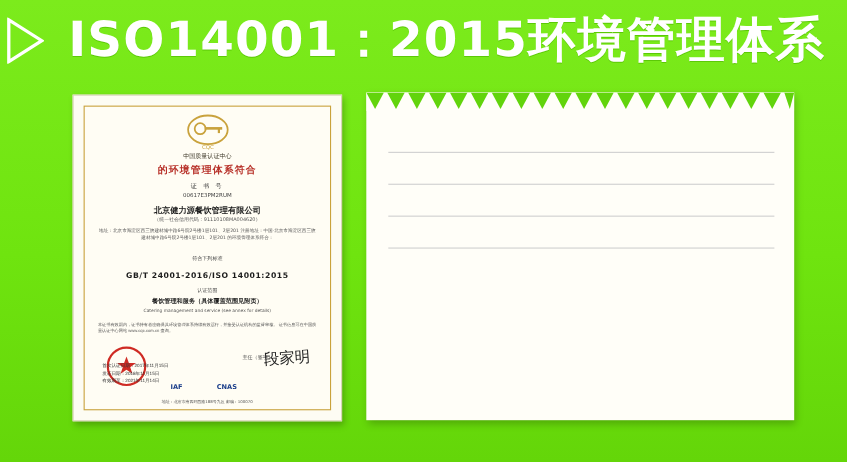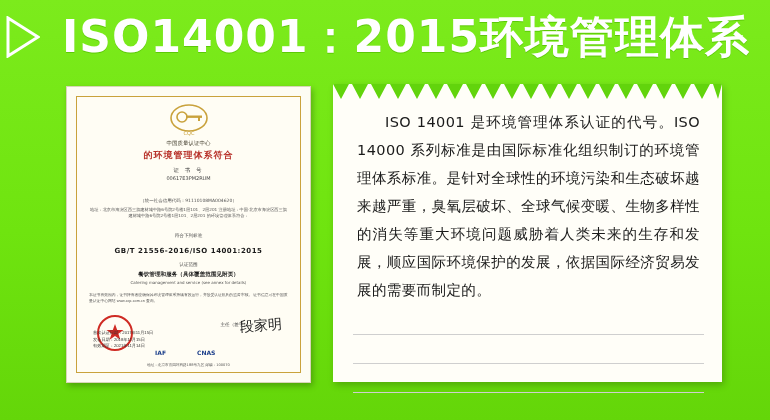--- a/index.html
+++ b/index.html
@@ -294,26 +294,27 @@
         <circle cx="20" cy="14" r="5" fill="none" stroke="#c9a23c" stroke-width="1.6"></circle>
         <rect x="24" y="12.5" width="16" height="2.4" fill="#c9a23c"></rect>
         <rect x="36" y="14" width="2" height="4" fill="#c9a23c"></rect>
         <text x="27" y="32" font-size="5" fill="#c9a23c" text-anchor="middle" font-family="DejaVu Sans, sans-serif">CQC</text>
       </svg>
 
       <div id="cert-org" class="cert-line">中国质量认证中心</div>
       <div id="cert-title" class="cert-line">的环境管理体系符合</div>
       <div id="cert-certno-label" class="cert-line">证 书 号</div>
       <div id="cert-certno" class="cert-line">00617E3PM2RUM</div>
+      <div id="cert-company" class="cert-line">北京健力源餐饮管理有限公司</div>
       <div id="cert-company-en" class="cert-line">（统一社会信用代码：91110108MA004620）</div>
       <div id="cert-addr" class="cert-line">地址：北京市海淀区西三旗建材城中路6号院2号楼1层101、2层201
 注册地址：中国·北京市海淀区西三旗建材城中路6号院2号楼1层101、2层201
 的环境管理体系符合：</div>
       <div id="cert-scope-label" class="cert-line">符合下列标准</div>
-      <div id="cert-standard" class="cert-line">GB/T 21556-2016/ISO 14001:2015</div>
+      <div id="cert-standard" class="cert-line">GB/T 24001-2016/ISO 14001:2015</div>
       <div id="cert-scope-head" class="cert-line">认证范围</div>
       <div id="cert-scope-text" class="cert-line">餐饮管理和服务（具体覆盖范围见附页）</div>
       <div id="cert-scope-en" class="cert-line">Catering management and service (see annex for details)</div>
       <div id="cert-notes">本证书有效期内，证书持有者应确保其环境管理体系持续有效运行，并接受认证机构的监督审核。
 证书信息可在中国质量认证中心网站 www.cqc.com.cn 查询。</div>
 
       <svg id="cert-stamp" viewBox="0 0 40 40">
         <circle cx="20" cy="20" r="17" fill="none" stroke="#cf2b24" stroke-width="2"></circle>
         <polygon points="20,11 22.2,17 28.5,17 23.4,20.8 25.4,26.8 20,23.1 14.6,26.8 16.6,20.8 11.5,17 17.8,17" fill="#cf2b24"></polygon>
       </svg>
@@ -356,21 +357,20 @@
         <polygon points="285,0 301,0 293,15"></polygon>
         <polygon points="304,0 320,0 312,15"></polygon>
         <polygon points="323,0 339,0 331,15"></polygon>
         <polygon points="342,0 358,0 350,15"></polygon>
         <polygon points="361,0 377,0 369,15"></polygon>
         <polygon points="380,0 389,0 385,15"></polygon>
       </g>
     </svg>
 
     <div id="note-body">
-      <p id="note-text">ISO 14001 是环境管理体系认证的代号。ISO 14000 系列标准是由国际标准化组织制订的环境管理体系标准。是针对全球性的环境污染和生态破坏越来越严重，臭氧层破坏、全球气候变暖、生物多样性的消失等重大环境问题威胁着人类未来的生存和发展，顺应国际环境保护的发展，依据国际经济贸易发展的需要而制定的。</p>
       <div id="note-rules">
         <div class="rule"></div>
         <div class="rule"></div>
         <div class="rule"></div>
         <div class="rule"></div>
 
       </div>
     </div>
   </div>
 

